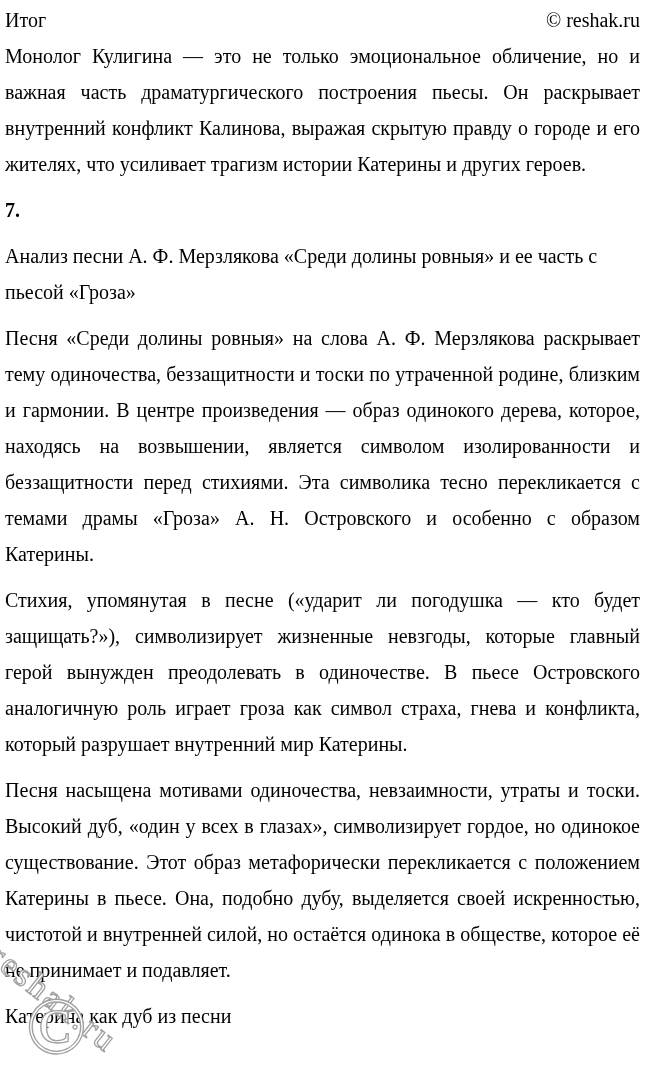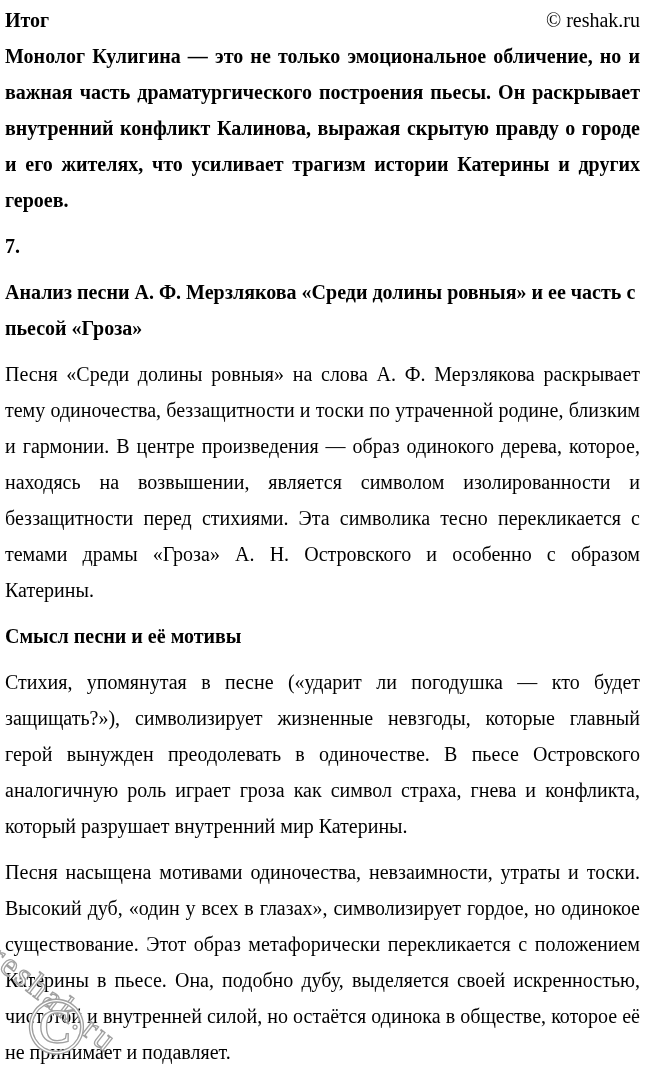--- a/index.html
+++ b/index.html
@@ -19,32 +19,31 @@
     position: relative;
     padding: 2px 6px 0 5px;
     font-size: 20px;
     line-height: 36px;
   }
   .doc > * + * {
     margin-top: 10px;
   }
   .doc > header + p {
     margin-top: 0;
-    font-weight: bold;
   }
   header.page-header {
     display: flex;
     justify-content: space-between;
     align-items: baseline;
     margin: 0;
   }
   h1, h2 {
     font-size: 20px;
     line-height: 36px;
-    font-weight: bold;
+    font-weight: normal;
     margin: 0;
     text-align: left;
   }
   p {
     margin: 0;
     text-align: justify;
   }
   p.qnum {
     font-weight: bold;
     text-align: left;
@@ -102,21 +101,20 @@
   </header>
 
   <p>Монолог Кулигина — это не только эмоциональное обличение, но и важная часть драматургического построения пьесы. Он раскрывает внутренний конфликт Калинова, выражая скрытую правду о городе и его жителях, что усиливает трагизм истории Катерины и других героев.</p>
 
   <p class="qnum">7.</p>
 
   <h2>Анализ песни А. Ф. Мерзлякова «Среди долины ровныя» и ее часть с пьесой «Гроза»</h2>
 
   <p>Песня «Среди долины ровныя» на слова А. Ф. Мерзлякова раскрывает тему одиночества, беззащитности и тоски по утраченной родине, близким и гармонии. В центре произведения — образ одинокого дерева, которое, находясь на возвышении, является символом изолированности и беззащитности перед стихиями. Эта символика тесно перекликается с темами драмы «Гроза» А. Н. Островского и особенно с образом Катерины.</p>
 
-  <h2>Смысл песни и её мотивы</h2>
 
   <p>Стихия, упомянутая в песне («ударит ли погодушка — кто будет защищать?»), символизирует жизненные невзгоды, которые главный герой вынужден преодолевать в одиночестве. В пьесе Островского аналогичную роль играет гроза как символ страха, гнева и конфликта, который разрушает внутренний мир Катерины.</p>
 
   <p>Песня насыщена мотивами одиночества, невзаимности, утраты и тоски. Высокий дуб, «один у всех в глазах», символизирует гордое, но одинокое существование. Этот образ метафорически перекликается с положением Катерины в пьесе. Она, подобно дубу, выделяется своей искренностью, чистотой и внутренней силой, но остаётся одинока в обществе, которое её не принимает и подавляет.</p>
 
   <h2>Катерина как дуб из песни</h2>
 
 </div>
 
 <div class="watermark" aria-hidden="true">

